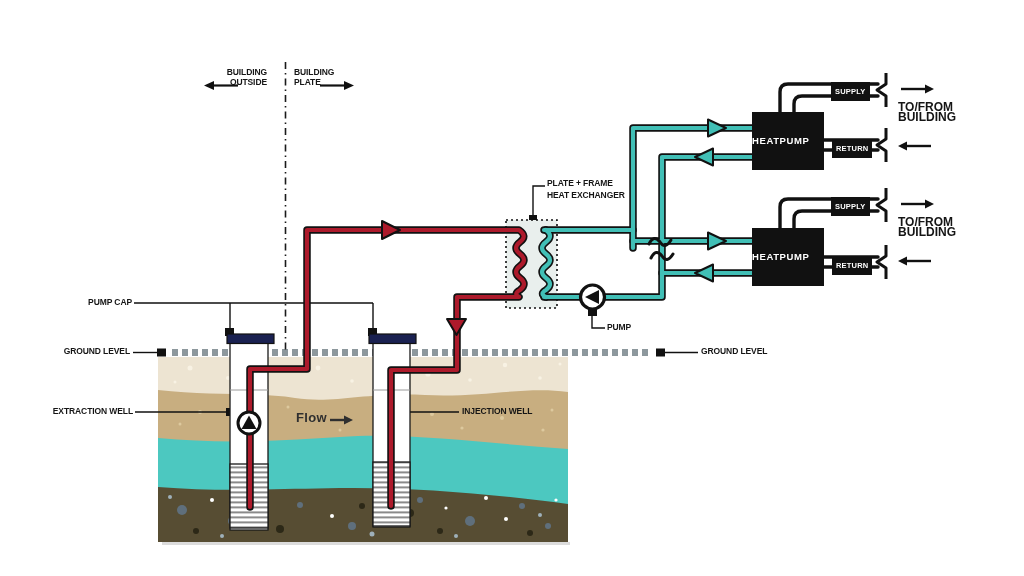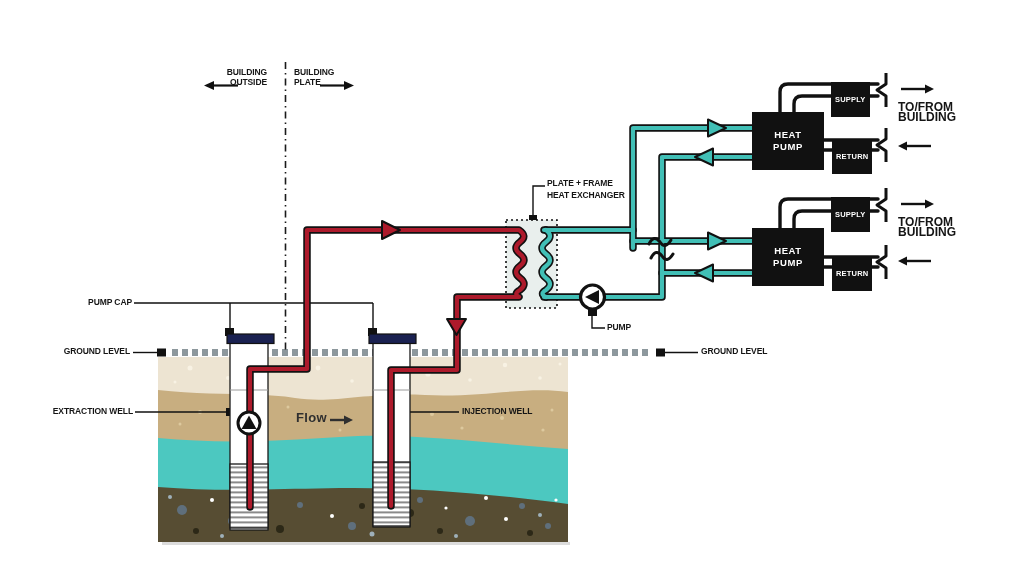--- a/index.html
+++ b/index.html
@@ -4,23 +4,23 @@
 <style>
   html,body{margin:0;padding:0;background:#fff;}
   #stage{position:relative;width:968px;height:576px;background:#ffffff;overflow:hidden;
          font-family:"Liberation Sans",sans-serif;}
   #stage svg{position:absolute;left:0;top:0;}
   .lbl{position:absolute;font-weight:700;font-size:8.5px;line-height:10px;color:#151515;
        letter-spacing:-0.1px;white-space:nowrap;}
   .lbl.right{text-align:right;}
   .lbl.two span{display:block;}
   .chip{position:absolute;background:#111;color:#fff;font-weight:700;font-size:7.5px;
-        line-height:11px;padding:12px 4px;letter-spacing:0.2px;white-space:nowrap;}
+        line-height:11px;padding:4px 4px;letter-spacing:0.2px;white-space:nowrap;}
   .hp-box{position:absolute;width:72px;height:58px;background:#111;display:flex;
-          flex-direction:column;align-items:center;justify-content:center;
+          align-items:center;
           color:#fff;font-weight:700;font-size:9.5px;line-height:12px;letter-spacing:0.6px;}
   .tofrom{position:absolute;font-weight:700;font-size:12px;line-height:10px;color:#151515;}
   .tofrom span{display:block;}
   .flow-lbl{position:absolute;font-weight:700;font-size:13px;color:#2f2f2f;letter-spacing:0.3px;}
 </style>
 </head>
 <body>
 
 <div id="stage">
 

